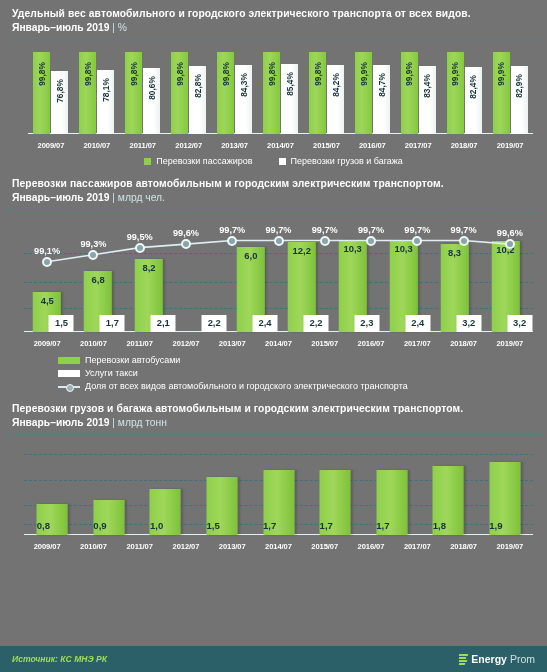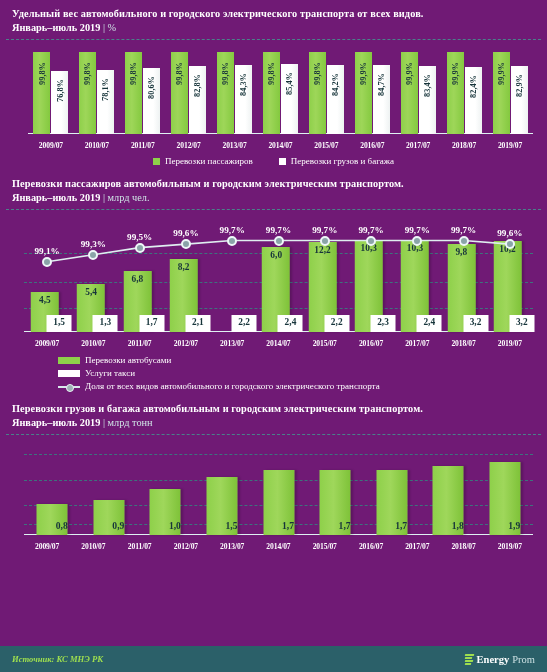--- a/index.html
+++ b/index.html
@@ -5,22 +5,21 @@
   * { box-sizing: border-box; margin: 0; padding: 0; }
   html, body {
     width: 547px; height: 672px;
     background: #225a64;
     font-family: "Liberation Sans", "DejaVu Sans", sans-serif;
     overflow: hidden;
   }
   .page {
     position: relative;
     width: 547px; height: 672px;
-    background: #701a75;
-    font-family: Liberation Serif, serif;
+    background: #737373;
   }
 
   
   .sec-head { padding: 7px 12px 4px 12px; }
   .sec-head .l1 {
     font-size: 10.3px; font-weight: bold; color: #ffffff;
     letter-spacing: .1px; line-height: 14px; white-space: nowrap;
   }
   .sec-head .l2 {
     font-size: 10.3px; color: #ffffff; line-height: 14px; font-weight: bold;
@@ -126,21 +125,21 @@
   #chart3 .grp { flex: 1 1 0; position: relative; height: 100%; }
   #chart3 .bar {
     position: absolute; bottom: 0; left: 50%;
     transform: translateX(-50%);
     width: 31px;
     background: linear-gradient(to right,#8ed04a,#9fd75b 45%,#7ec238);
     box-shadow: 2px 0 2px rgba(0,0,0,.18);
   }
   #chart3 .bar .v {
     position: absolute; bottom: 4px; left: 0; right: 0;
-    text-align: right; font-size: 9.6px; font-weight: bold; color: #16343a;
+    text-align: left; font-size: 9.6px; font-weight: bold; color: #16343a;
   }
 
   
   .legend-row {
     display: flex; align-items: center; gap: 5px;
     font-size: 9px; color: #ffffff; line-height: 13px;
   }
   .legend-inline {
     display: flex; justify-content: center; gap: 26px;
     padding: 3px 0 2px 0;
@@ -340,28 +339,20 @@
       <div class="groups" id="c2-groups">
           <div class="grp">
             <div class="bar-green" style="height: 40.2273px;">
               <div class="v">4,5</div>
             </div>
             <div class="bar-white">
               <div class="v">1,5</div>
             </div>
           </div>
           <div class="grp">
-            <div class="bar-green" style="height: 48.2727px;">
-              <div class="v">5,4</div>
-            </div>
-            <div class="bar-white">
-              <div class="v">1,3</div>
-            </div>
-          </div>
-          <div class="grp">
             <div class="bar-green" style="height: 60.7879px;">
               <div class="v">6,8</div>
             </div>
             <div class="bar-white">
               <div class="v">1,7</div>
             </div>
           </div>
           <div class="grp">
             <div class="bar-green" style="height: 73.303px;">
               <div class="v">8,2</div>
@@ -402,21 +393,21 @@
           <div class="grp">
             <div class="bar-green" style="height: 92.0758px;">
               <div class="v">10,3</div>
             </div>
             <div class="bar-white">
               <div class="v">2,4</div>
             </div>
           </div>
           <div class="grp">
             <div class="bar-green" style="height: 87.6061px;">
-              <div class="v">9,8</div>
+              <div class="v">8,3</div>
             </div>
             <div class="bar-white">
               <div class="v">3,2</div>
             </div>
           </div>
           <div class="grp">
             <div class="bar-green" style="height: 91.1818px;">
               <div class="v">10,2</div>
             </div>
             <div class="bar-white">

